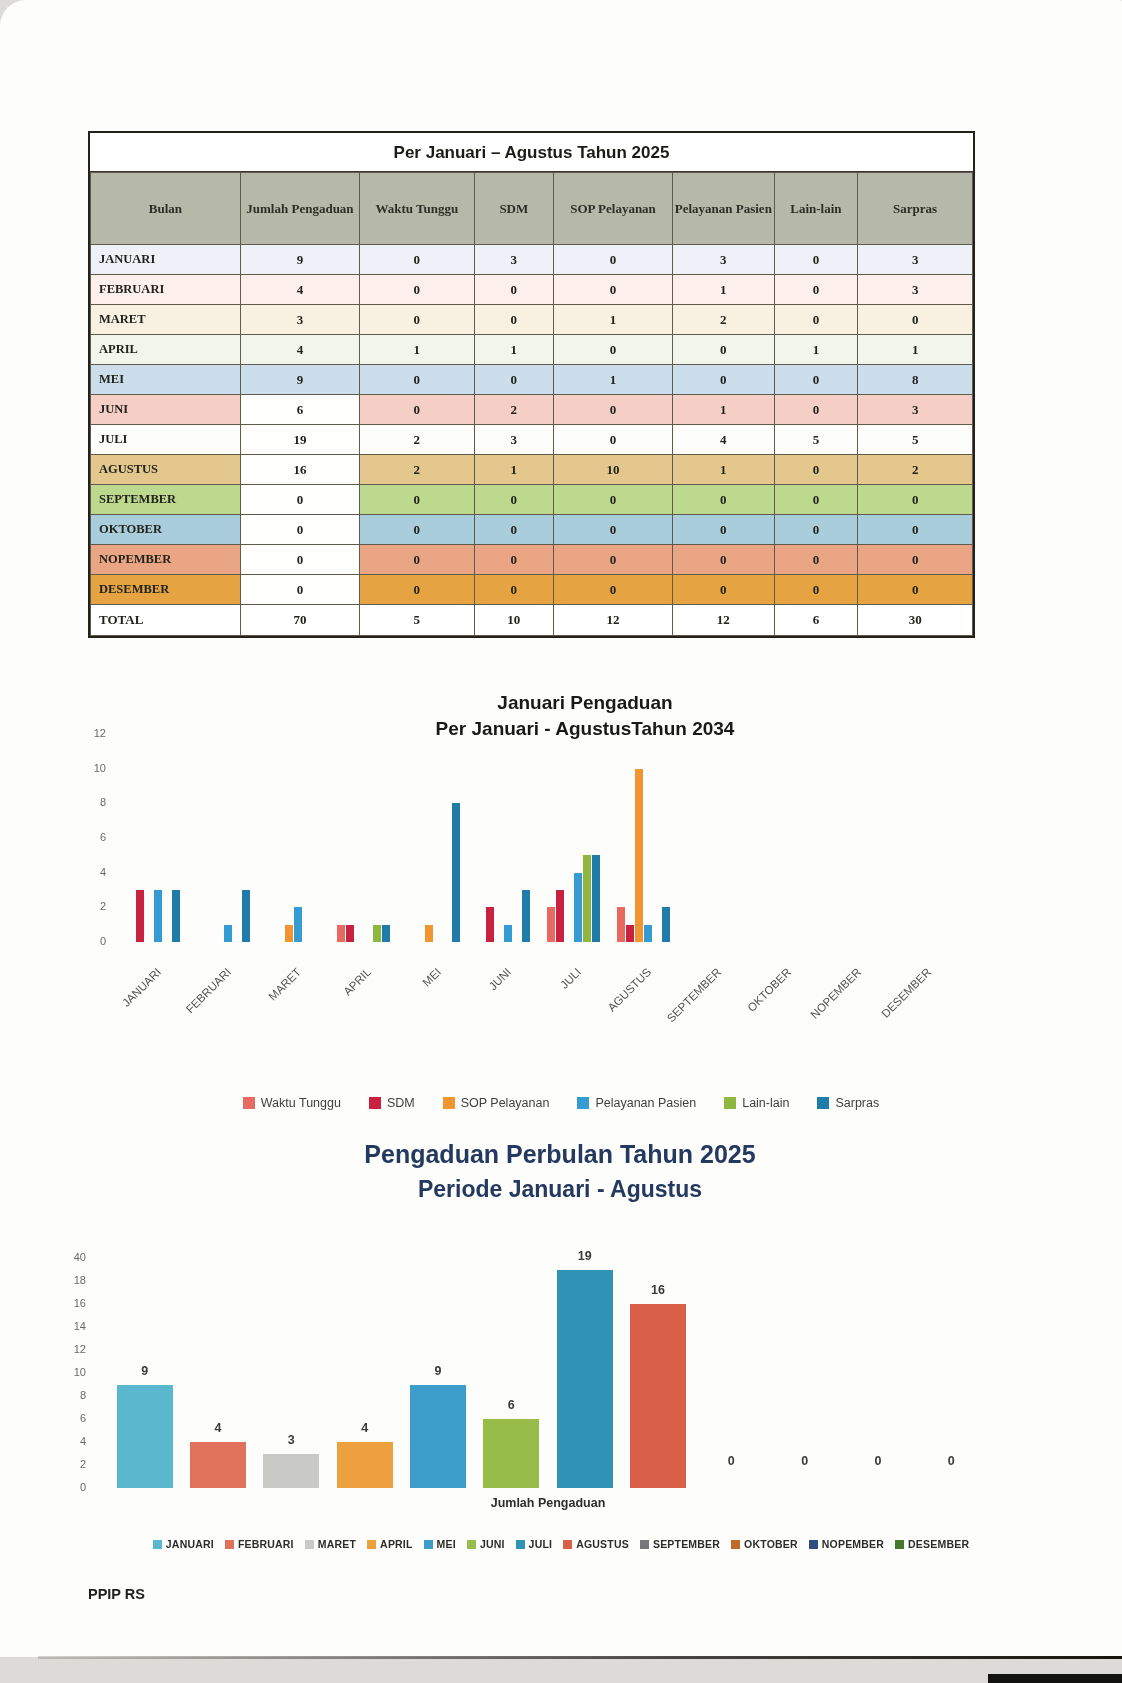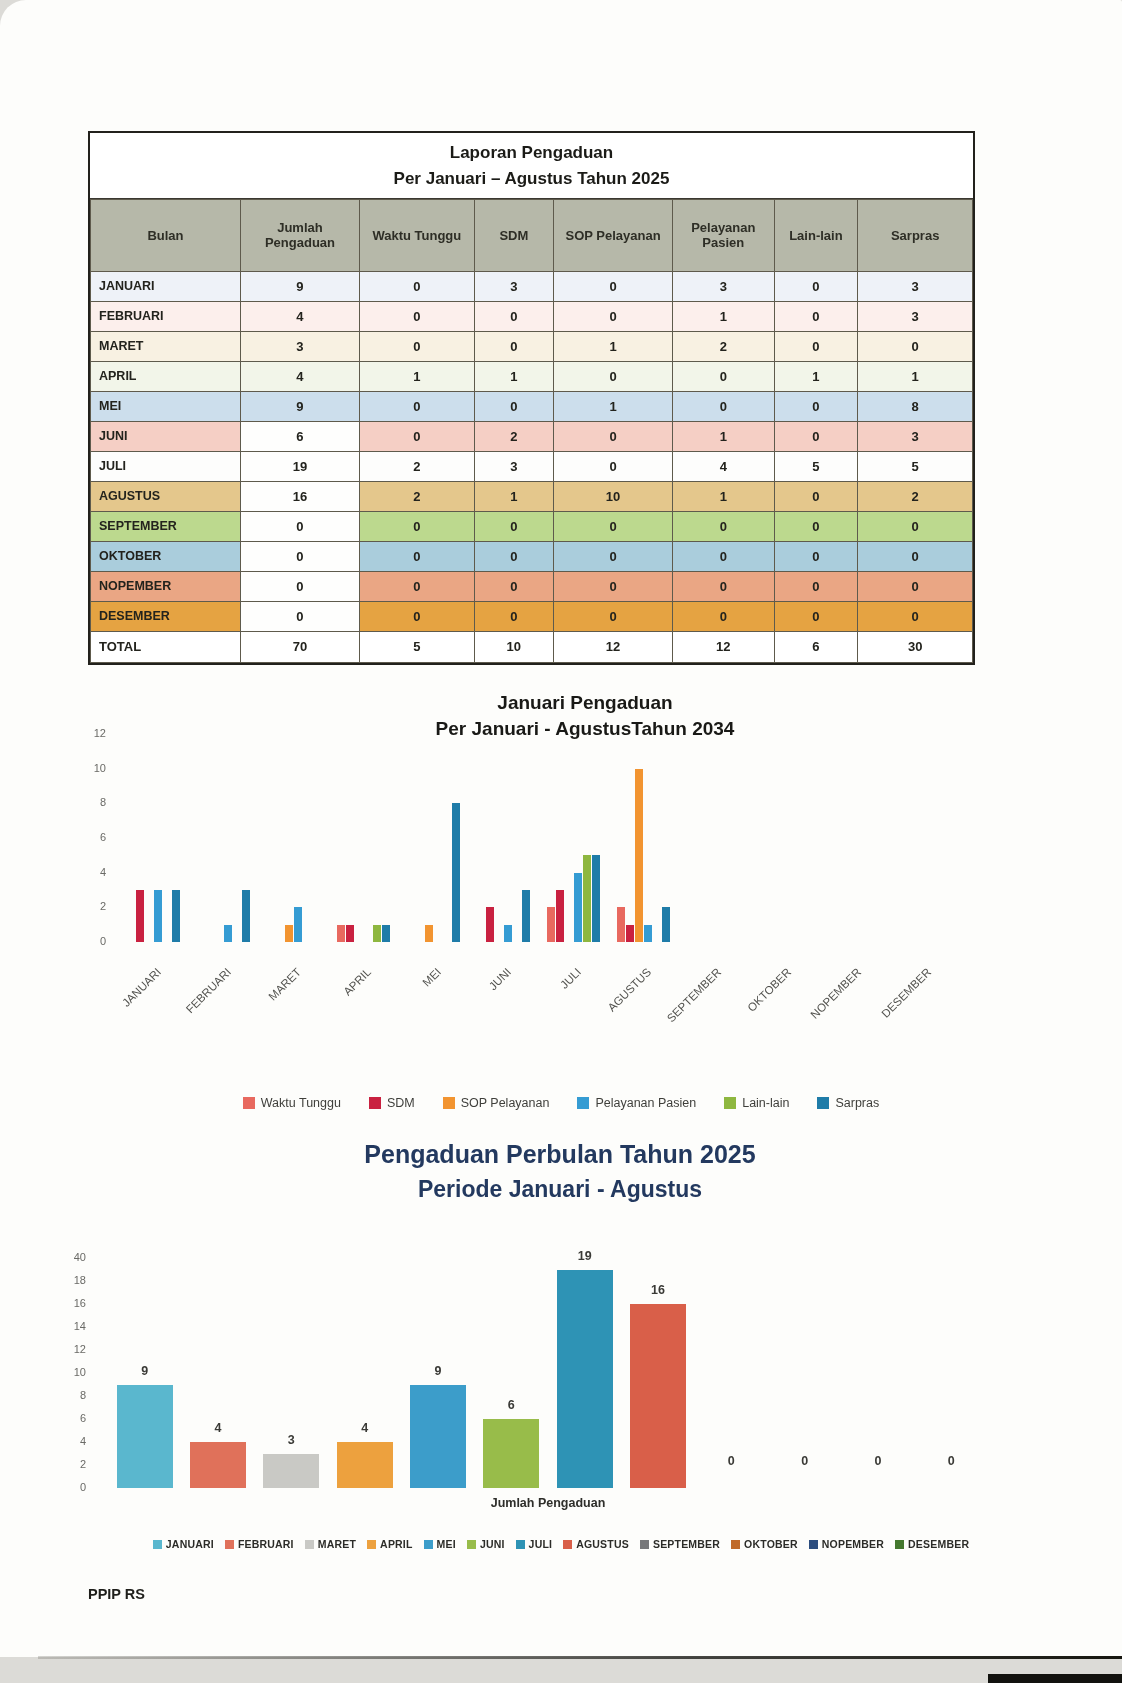--- a/index.html
+++ b/index.html
@@ -8,21 +8,21 @@
   .page { position:absolute; left:0; top:0; width:1122px; height:1657px; background:#fdfdfb;
           border-radius:26px 2px 0 0; }
   .scan-bottom-line { position:absolute; left:38px; top:1656px; width:1084px; height:3px;
           background:linear-gradient(to right, rgba(90,88,80,.25), rgba(40,40,36,.85) 60%, #16160f); }
   .scan-strip { position:absolute; left:988px; top:1674px; width:134px; height:9px; background:#12120e; }
 
   
   .tbl-wrap { position:absolute; left:88px; top:131px; width:887px; border:2px solid #22211c; background:#fff; }
   .tbl-title { text-align:center; padding:7px 0 5px 0; border-bottom:1.5px solid #3a3831; }
   .tbl-title div { font-size:17px; font-weight:700; color:#1b1b17; line-height:1.55; }
-  table { width:100%; border-collapse:collapse; table-layout:fixed; }
+  table { width:100%; border-collapse:collapse; table-layout:fixed;font-family:Liberation Serif, serif; }
   th, td { border:1px solid #5e5a4c; font-size:13px; color:#23231d; }
   th { height:72px; font-weight:700; font-size:13px; color:#2e2e26; }
   td { height:30px; text-align:center; font-weight:700; }
   td.month { text-align:left; padding-left:8px; font-size:12.5px; }
   tr.total-row td { background:#fff; height:31px; }
   tr.total-row td.month { font-size:13px; }
   th:nth-child(1), td:nth-child(1){ width:17%; }
   th:nth-child(2), td:nth-child(2){ width:13.5%; }
   th:nth-child(3), td:nth-child(3){ width:13%; }
   th:nth-child(4), td:nth-child(4){ width:9%; }
@@ -64,21 +64,20 @@
 
   .footer { position:absolute; left:88px; top:1586px; font-size:14.5px; font-weight:700; color:#1e1e1a; }
 </style>
 </head>
 <body>
 
 <div class="page">
 
   <div class="tbl-wrap">
     <div class="tbl-title">
-      <div>Laporan Pengaduan</div>
       <div>Per Januari – Agustus Tahun 2025</div>
     </div>
     <table>
       <thead>
           <tr id="thead-row">
             <th style="background: rgb(182, 184, 169);">Bulan</th>
             <th style="background: rgb(182, 184, 169);">Jumlah Pengaduan</th>
             <th style="background: rgb(182, 184, 169);">Waktu Tunggu</th>
             <th style="background: rgb(182, 184, 169);">SDM</th>
             <th style="background: rgb(182, 184, 169);">SOP Pelayanan</th>

